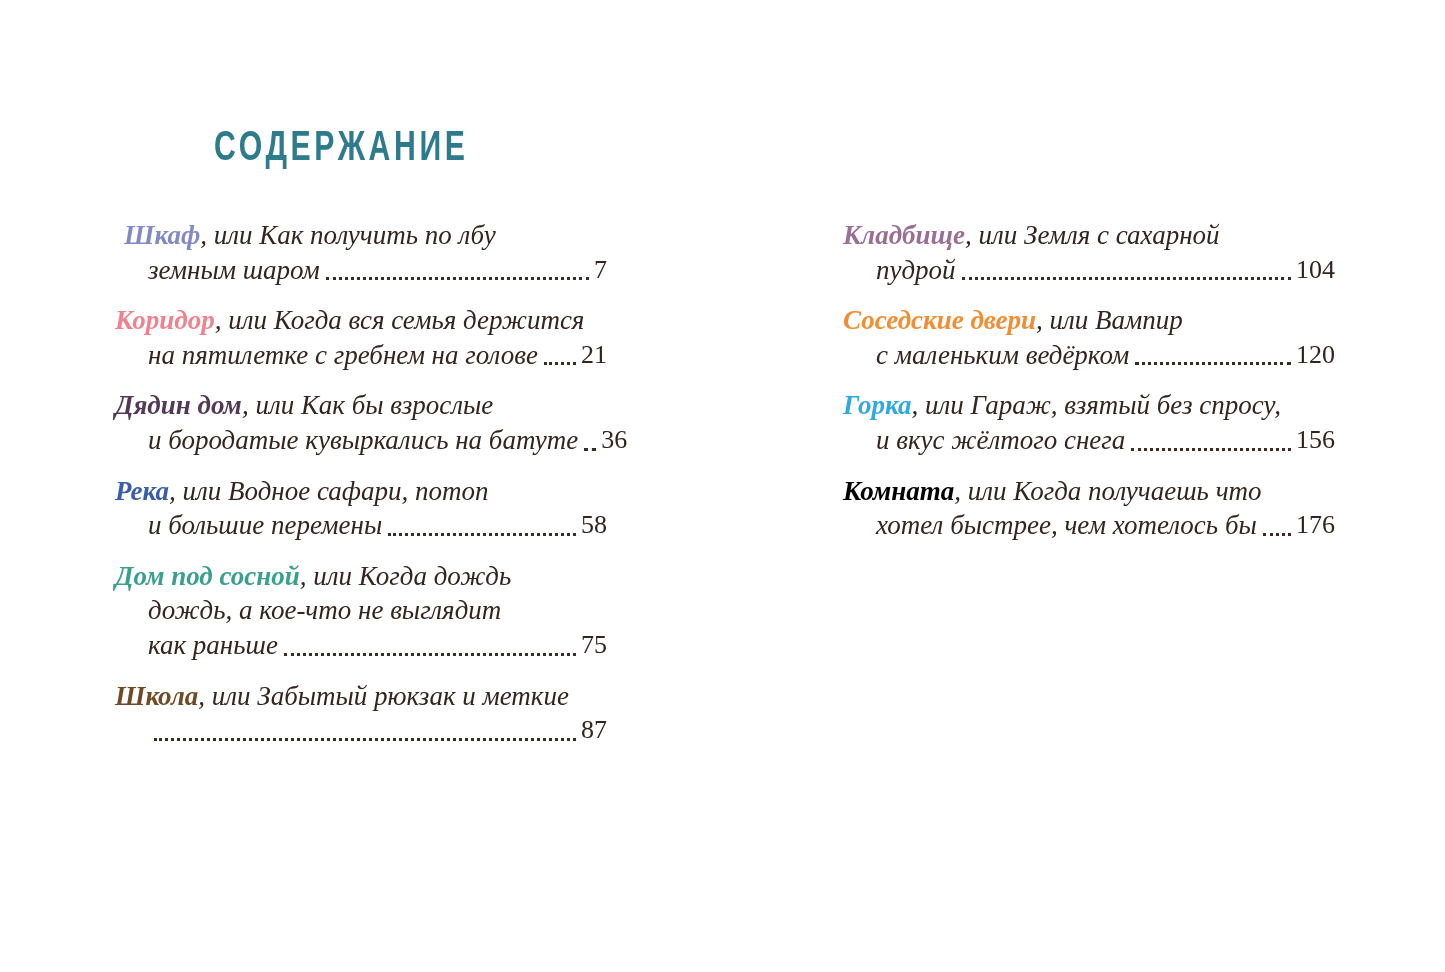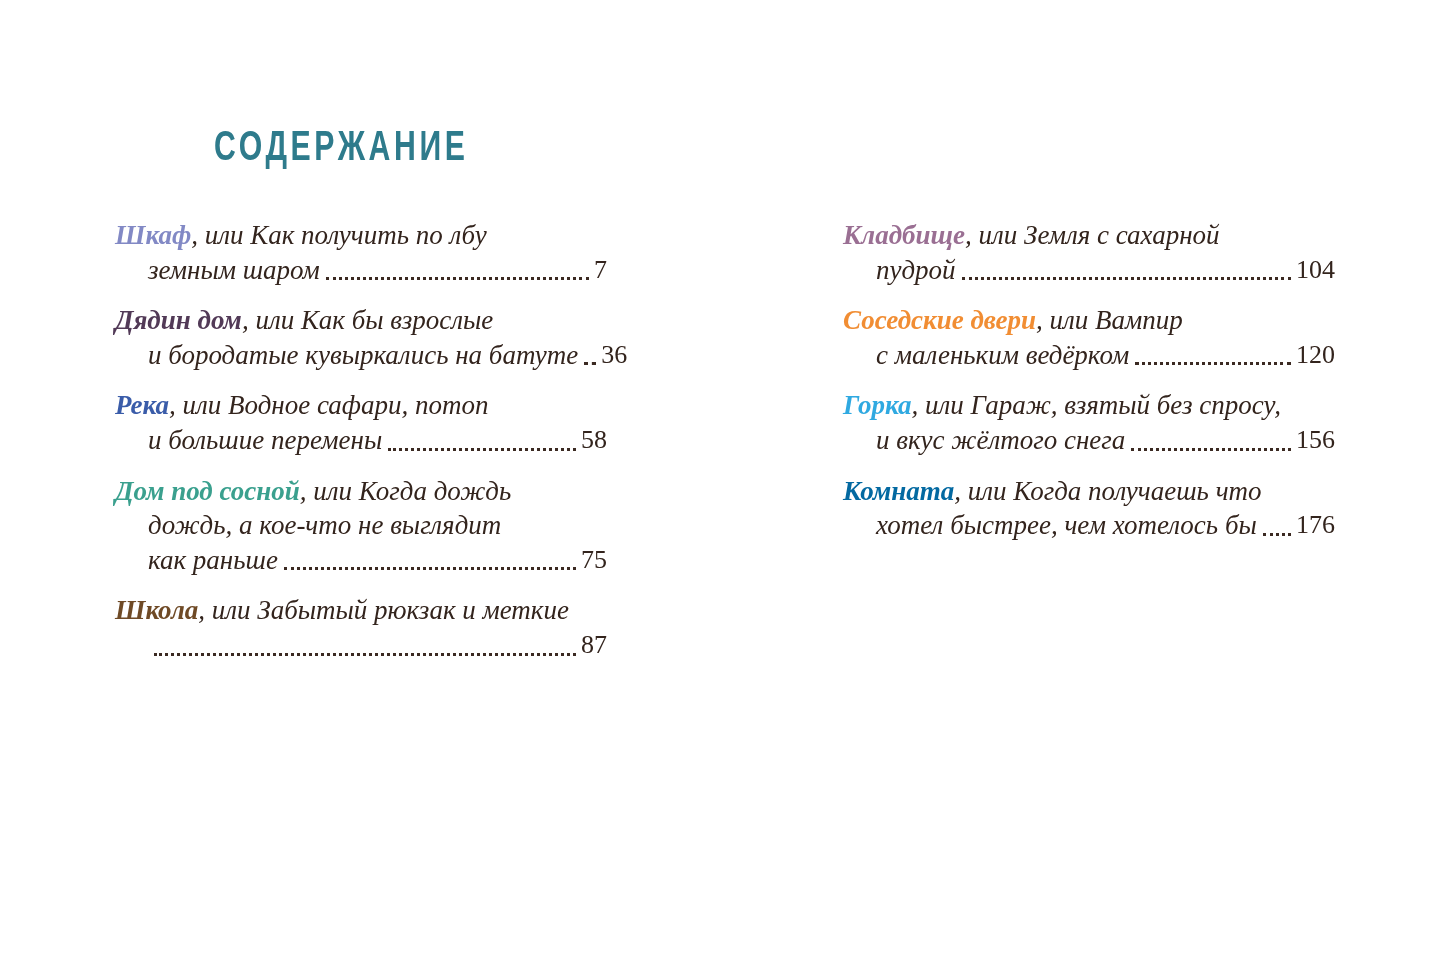--- a/index.html
+++ b/index.html
@@ -61,28 +61,36 @@
   }
 </style>
 </head>
 <body>
 
 <div class="toc-header" style="color: rgb(46, 123, 140);">СОДЕРЖАНИЕ</div>
 
 <div class="toc-col left">
 
   <div class="entry">
-    <div class="line"><span class="chap" style="color: rgb(130, 137, 197);">Шкаф</span><span>, или Как получить по лбу</span></div>
+    <div class="line"><span class="chap" style="color: rgb(130, 137, 197); margin-left: 9px;">Шкаф</span><span>, или Как получить по лбу</span></div>
     <div class="line cont dotline">
         <span class="txt">земным шаром </span>
         <span class="leader"></span>
         <span class="pagenum">7</span>
       </div>
   </div>
 
+  <div class="entry">
+    <div class="line"><span class="chap" style="color: rgb(240, 129, 142);">Коридор</span><span>, или Когда вся семья держится</span></div>
+    <div class="line cont dotline">
+        <span class="txt">на пятилетке с гребнем на голове</span>
+        <span class="leader"></span>
+        <span class="pagenum">21</span>
+      </div>
+  </div>
 
   <div class="entry">
     <div class="line"><span class="chap" style="color: rgb(82, 58, 87);">Дядин дом</span><span>, или Как бы взрослые</span></div>
     <div class="line cont dotline">
         <span class="txt">и бородатые кувыркались на батуте </span>
         <span class="leader"></span>
         <span class="pagenum">36</span>
       </div>
   </div>
 
@@ -139,21 +147,21 @@
   <div class="entry">
     <div class="line"><span class="chap" style="color: rgb(47, 169, 225);">Горка</span><span>, или Гараж, взятый без спросу,</span></div>
     <div class="line cont dotline">
         <span class="txt">и вкус жёлтого снега </span>
         <span class="leader"></span>
         <span class="pagenum">156</span>
       </div>
   </div>
 
   <div class="entry">
-    <div class="line"><span class="chap" style="color: #0369a1;">Комната</span><span>, или Когда получаешь что</span></div>
+    <div class="line"><span class="chap" style="color: #000000;">Комната</span><span>, или Когда получаешь что</span></div>
     <div class="line cont dotline">
         <span class="txt">хотел быстрее, чем хотелось бы </span>
         <span class="leader"></span>
         <span class="pagenum">176</span>
       </div>
   </div>
 
 </div>
 
 </body></html>

